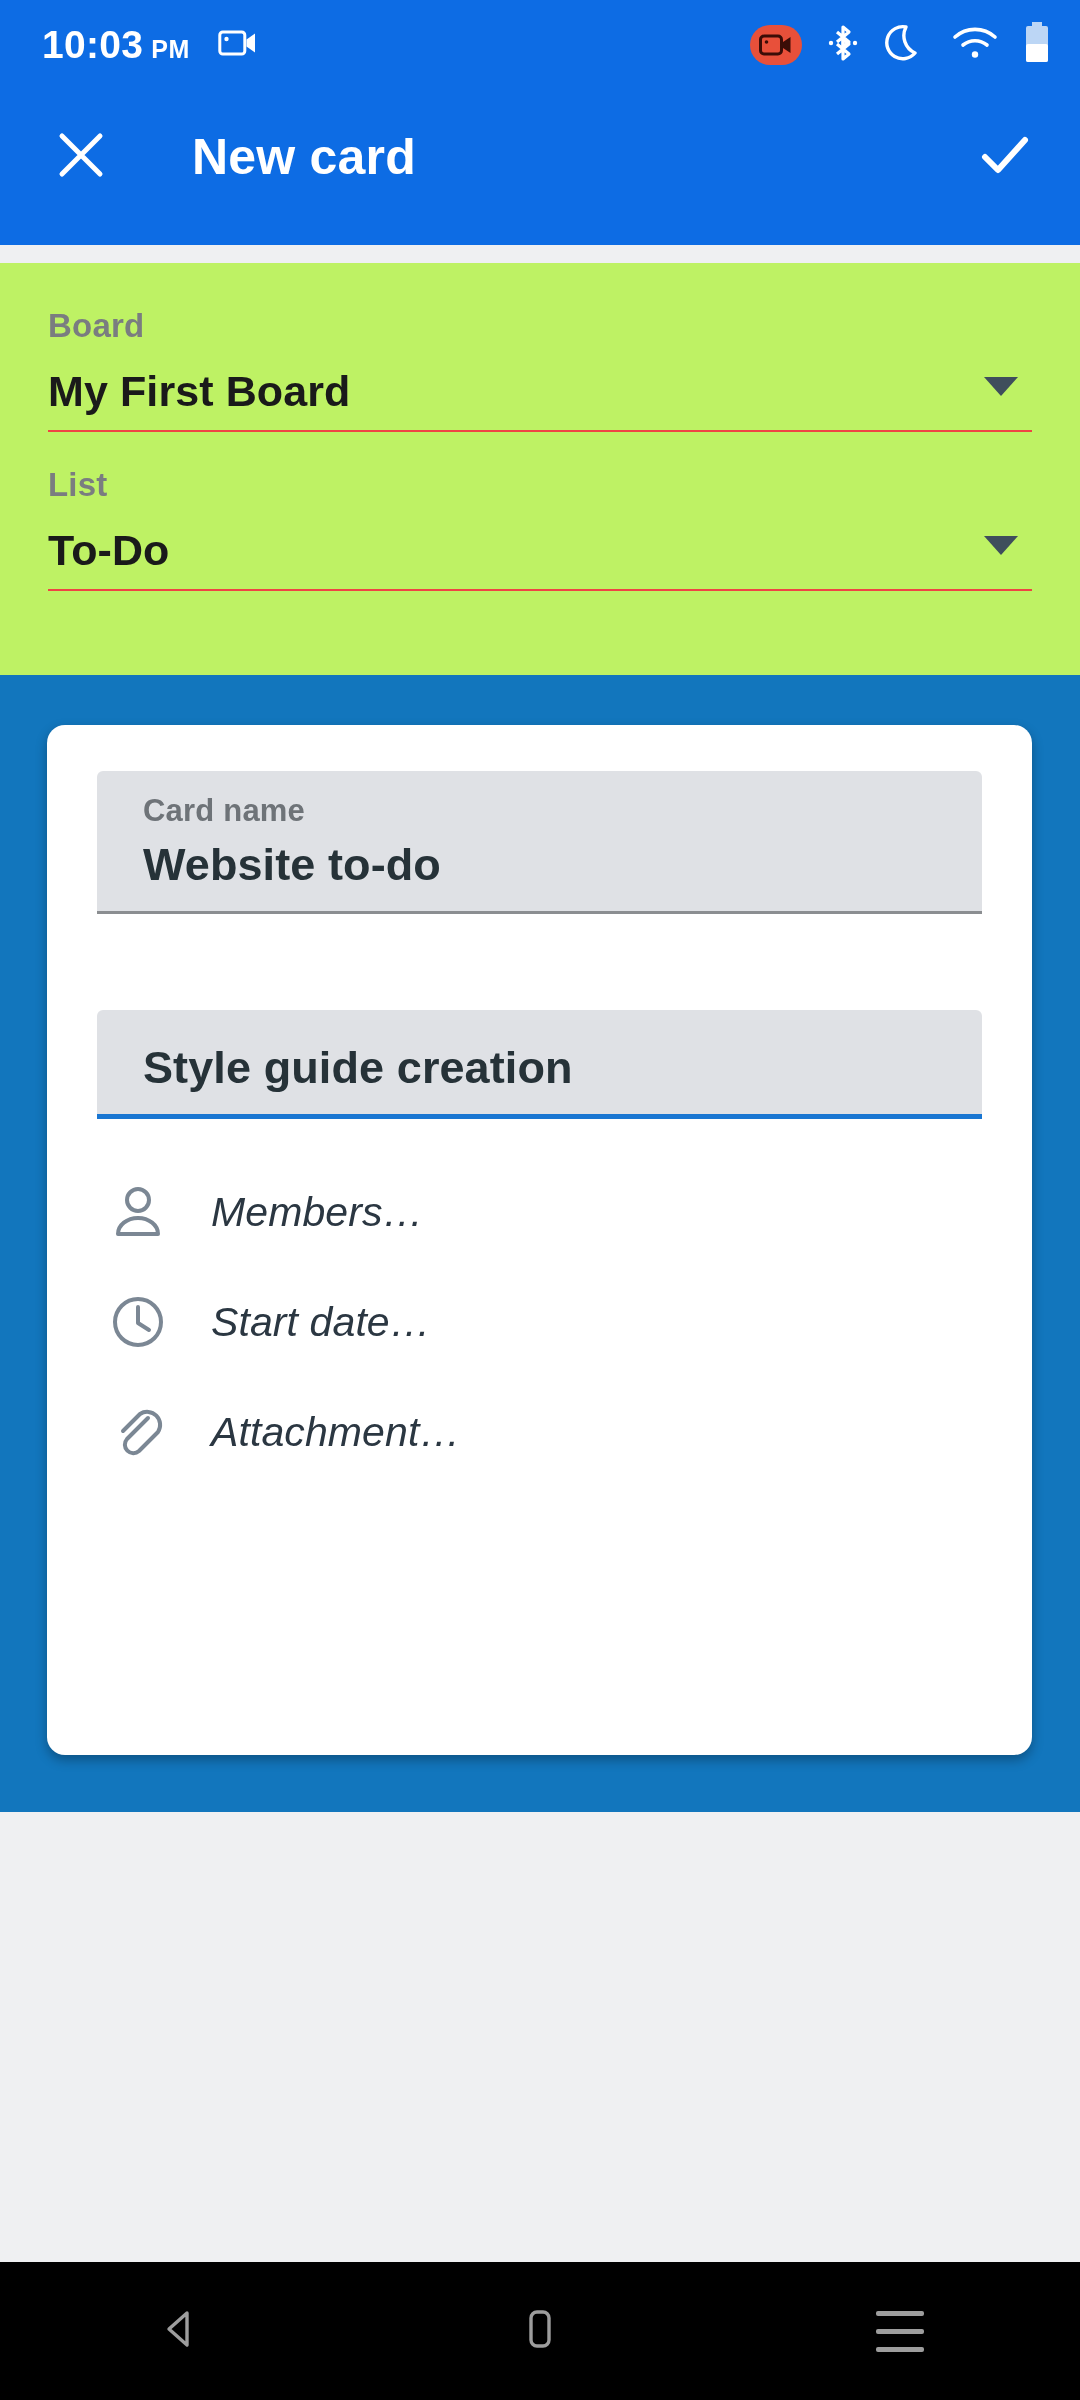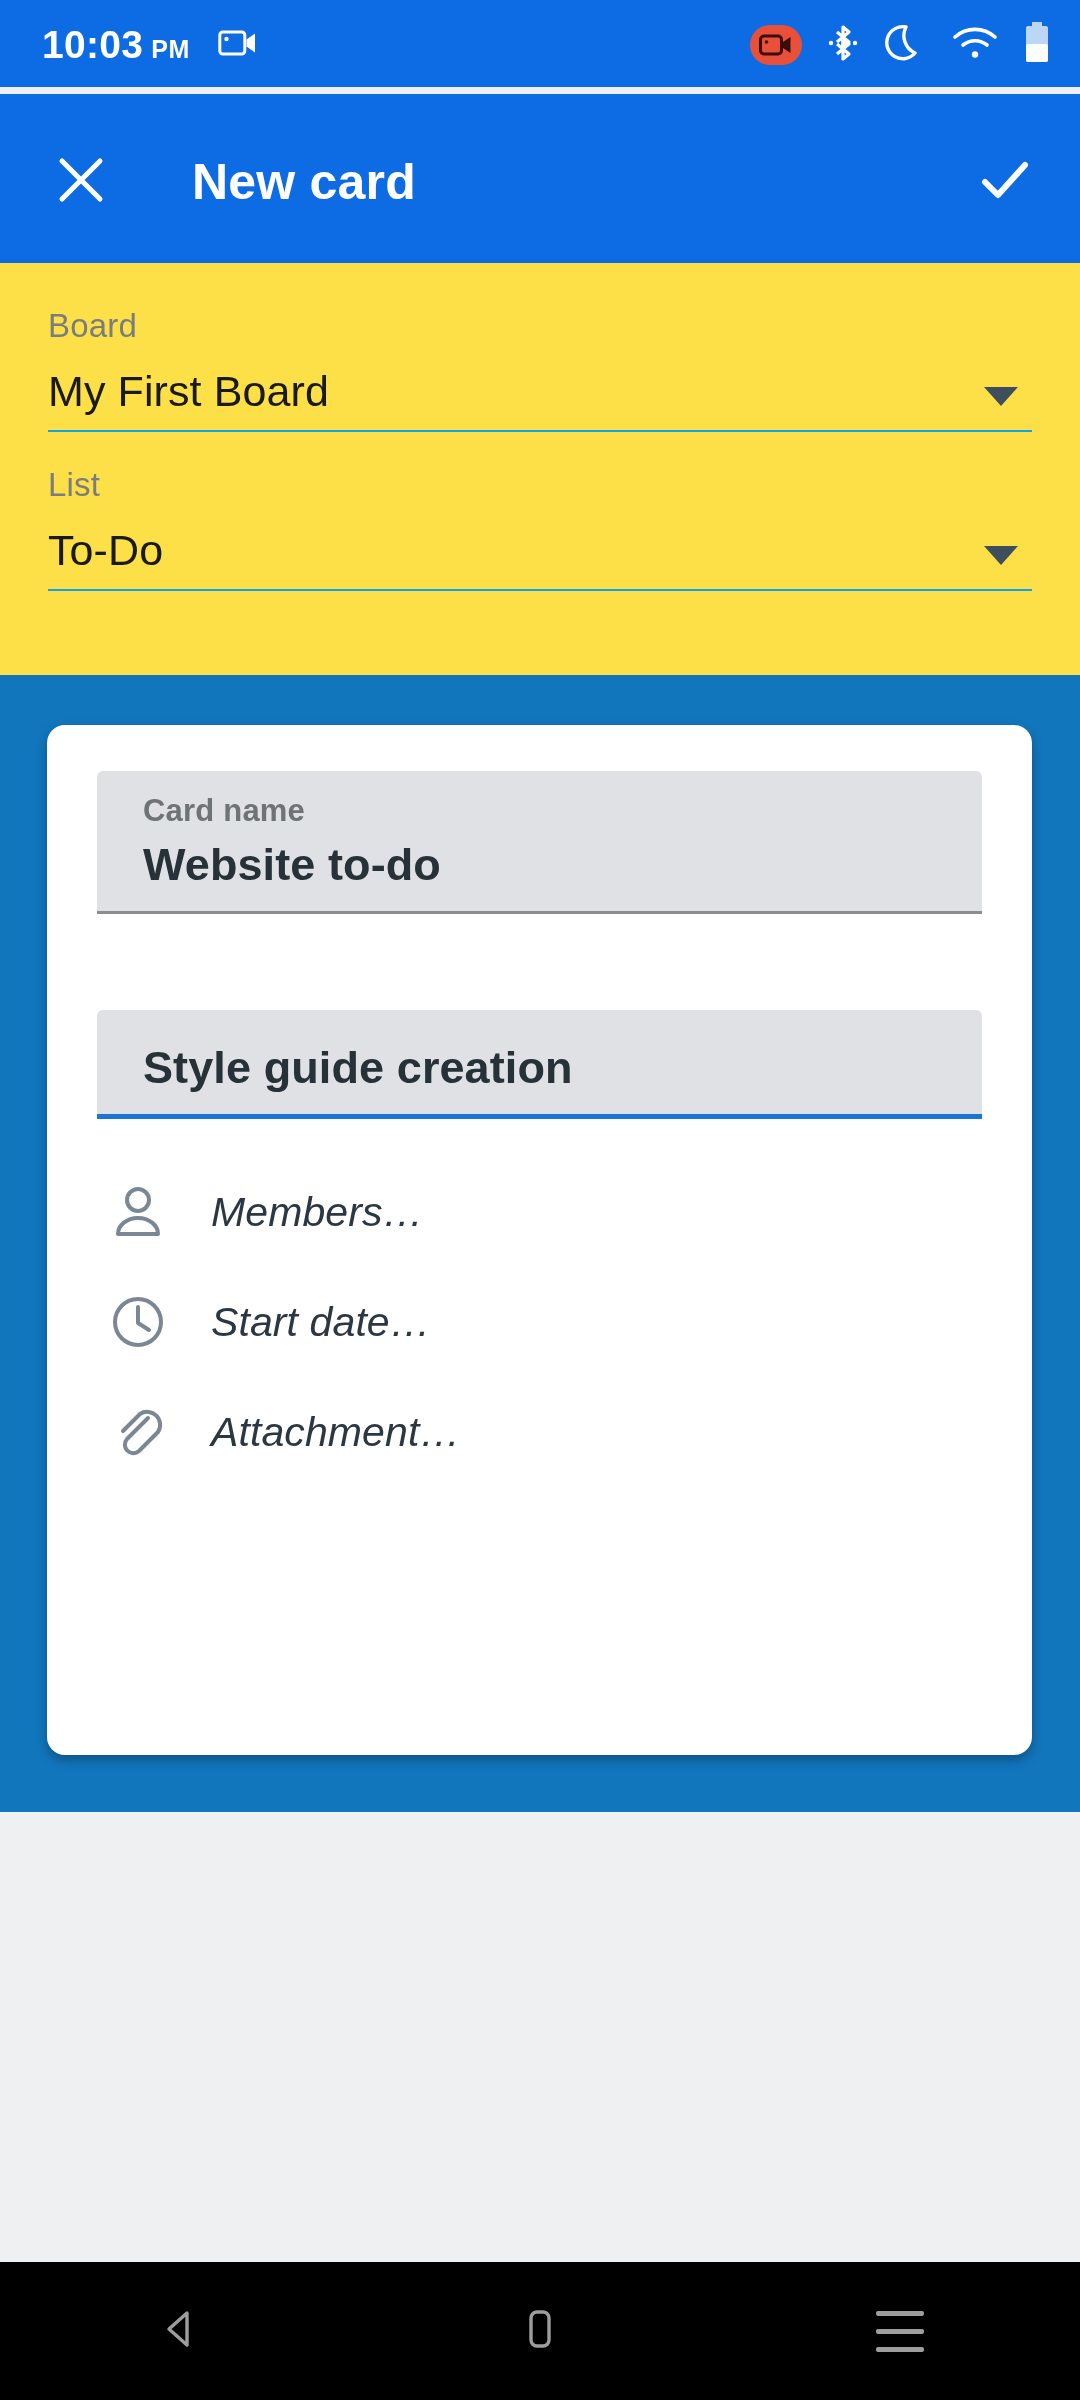--- a/index.html
+++ b/index.html
@@ -20,39 +20,39 @@
   .clock .ampm { font-size:25px; font-weight:700; margin-left:8px; letter-spacing:.5px; }
   .status-left-icons { display:flex; align-items:center; margin-left:28px; }
   .status-right { margin-left:auto; display:flex; align-items:center; gap:26px; }
   .rec-badge {
     width:52px; height:40px; border-radius:20px; background:#e8503a;
     display:flex; align-items:center; justify-content:center;
   }
 
   
   .appbar {
-    position:absolute; top:94px; left:0; width:1080px; height:176px;
+    position:absolute; top:69px; left:0; width:1080px; height:176px;
     background:#0d6ce4; display:flex; align-items:center; padding:0 44px 0 52px;
   }
   .appbar-title {
     color:#ffffff; font-size:50px; font-weight:700; margin-left:82px; letter-spacing:.2px;
   }
   .appbar-spacer { flex:1; }
   .icon-btn { display:flex; align-items:center; justify-content:center; }
 
   
   .selectors {
     position:absolute; top:263px; left:0; width:1080px; height:412px;
-    background:#fde047; padding:44px 48px 0 48px;
+    background:#bef264; padding:44px 48px 0 48px;font-weight:bold;
   }
   .field-group { margin-bottom:34px; }
   .field-label { font-size:33px; color:#7a7d80; letter-spacing:.2px; }
   .field-row {
-    display:flex; align-items:flex-end; justify-content:space-between;
-    border-bottom:2px solid #0ea5e9; padding:10px 8px 14px 0; margin-top:12px;
+    display:flex; align-items:center; justify-content:space-between;
+    border-bottom:2px solid #ef4444; padding:10px 8px 14px 0; margin-top:12px;
   }
   .field-value { font-size:43px; color:#1a1a1a; letter-spacing:.1px; }
   .caret-down {
     width:0; height:0; border-left:17px solid transparent;
     border-right:17px solid transparent; border-top:19px solid #3f4e5c;
     margin-bottom:10px; margin-right:6px;
   }
 
   
   .board-area {

